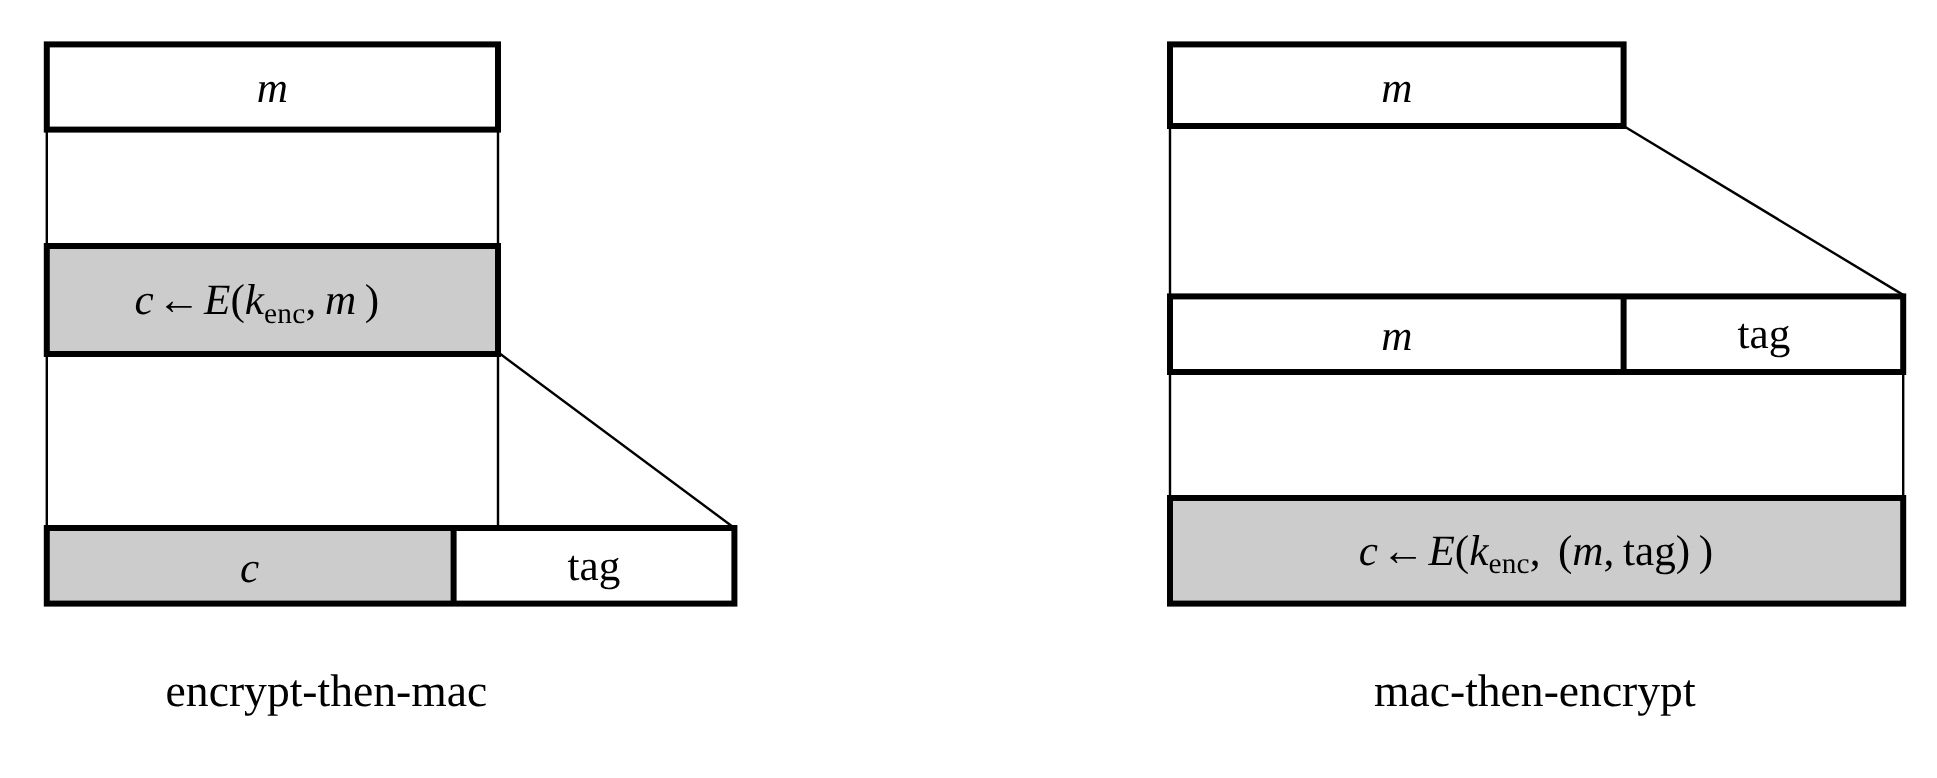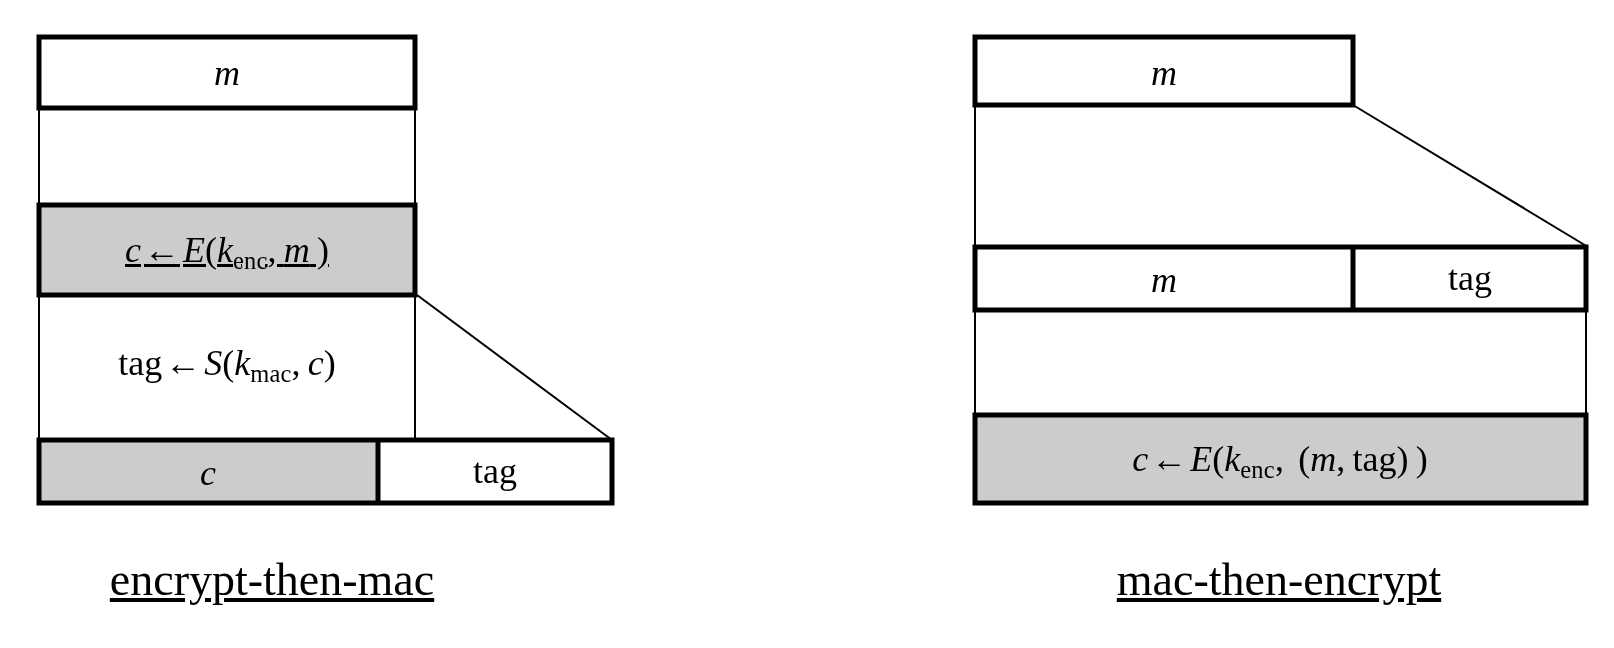--- a/index.html
+++ b/index.html
@@ -59,23 +59,22 @@
     font-size: 0.68em;
     font-style: normal;
     vertical-align: -0.28em;
     letter-spacing: 0.2px;
   }
   .math .arrow {
     font-style: normal;
     padding: 0 3px;
   }
   .caption {
-    font-size: 46px;
+    font-size: 38px;
     font-style: normal;
-    text-decoration: underline;
   }
   .center-x {
     transform: translateX(-50%);
   }
 </style>
 </head>
 <body>
 
 <div id="canvas">
 
@@ -120,27 +119,24 @@
       <rect x="975" y="415" width="611" height="88" class="box-fill-gray"></rect>
       <rect x="975" y="415" width="611" height="88" class="stroke-thick"></rect>
 
     </g>
   </svg>
 
   <div class="label math center-x" style="left:227px; top:55px;">
     <span class="it">m</span>
   </div>
 
-  <div class="label math center-x" style="left:227px; top:232px;text-decoration:underline;">
+  <div class="label math center-x" style="left:214px; top:232px;">
     <span class="it">c</span><span class="arrow">←</span><span class="it">E</span><span class="rm">(</span><span class="it">k</span><span class="sub">enc</span><span class="rm">, </span><span class="it">m</span><span class="rm"> )</span>
   </div>
 
-  <div class="label math center-x" style="left:227px; top:345px;">
-    <span class="rm">tag</span><span class="arrow">←</span><span class="it">S</span><span class="rm">(</span><span class="it">k</span><span class="sub">mac</span><span class="rm">, </span><span class="it">c</span><span class="rm">)</span>
-  </div>
 
   <div class="label math center-x" style="left:208px; top:455px;">
     <span class="it">c</span>
   </div>
 
   <div class="label math center-x" style="left:495px; top:453px;">
     <span class="rm">tag</span>
   </div>
 
   <div class="label caption center-x" style="left:272px; top:557px;">

